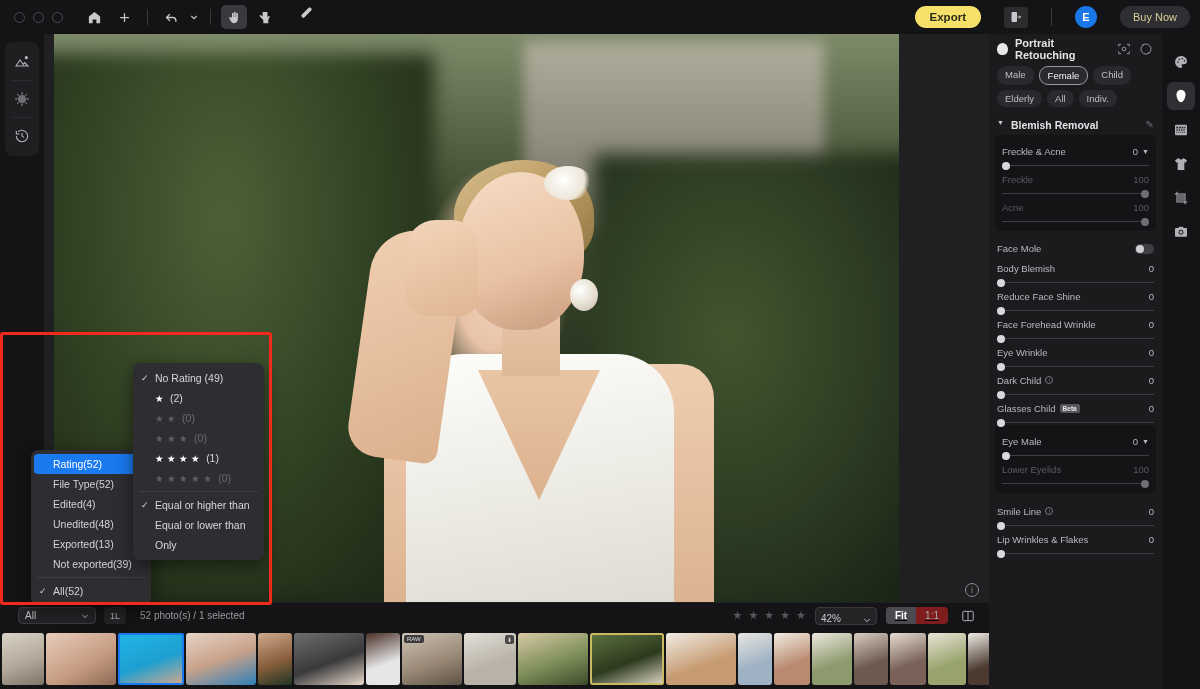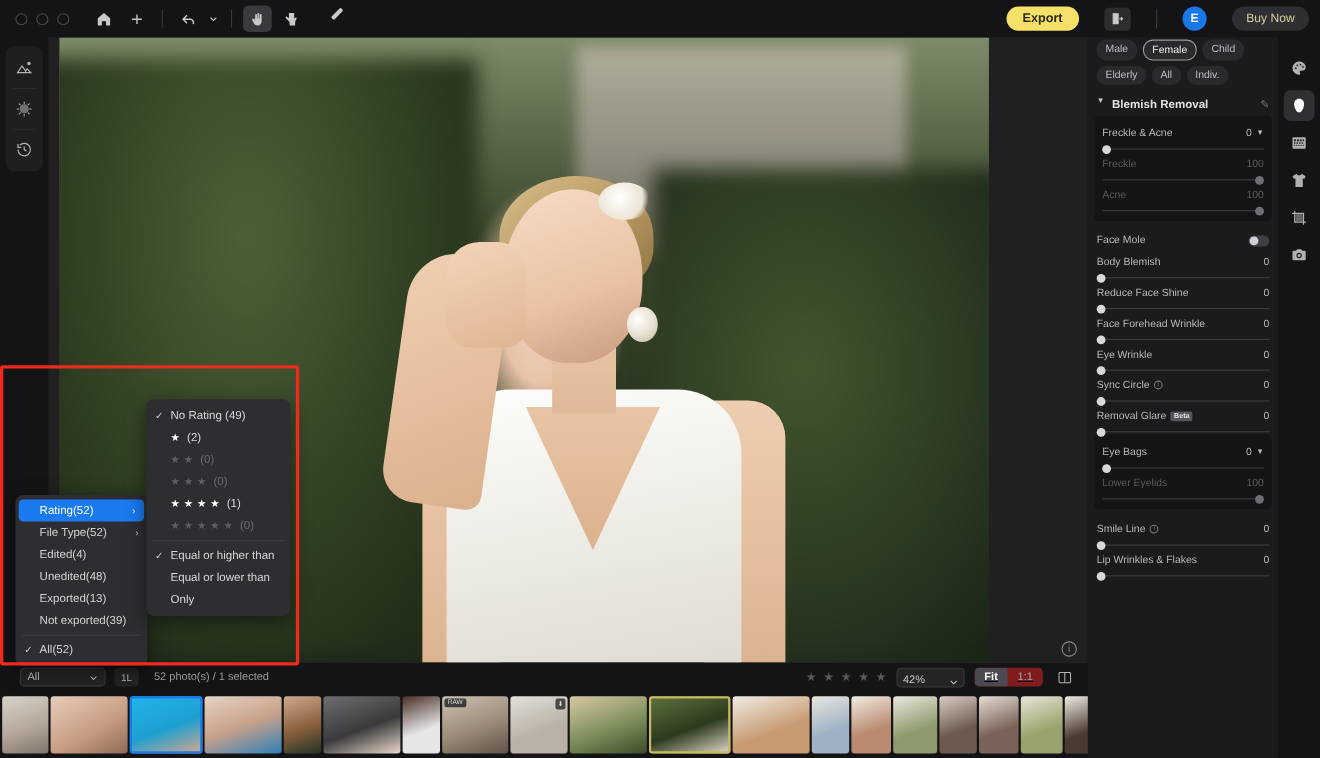--- a/index.html
+++ b/index.html
@@ -151,21 +151,21 @@
     border: 1px solid #8b8b90; border-radius: 50%; color: #8b8b90;
     font-size: 9px; display: flex; align-items: center; justify-content: center;
   }
 
   
   .red-box {
     position: absolute; left: 0; top: 332px; width: 272px; height: 273px;
     border: 3px solid #f02a1d; border-radius: 3px; pointer-events: none; z-index: 60;
   }
   .menu-primary {
-    position: absolute; left: 14px; top: 450px; width: 120px;
+    position: absolute; left: 31px; top: 450px; width: 120px;
     background: #2e2e32; border-radius: 7px; padding: 4px 0; z-index: 55;
     box-shadow: 0 5px 18px rgba(0,0,0,.5);
   }
   .menu-item {
     height: 20px; display: flex; align-items: center; font-size: 10.5px;
     color: #d3d3d6; padding: 0 8px 0 22px; cursor: pointer; position: relative;
   }
   .menu-item.sel { background: #1a7af0; color: #fff; border-radius: 4px; margin: 0 3px; padding-left: 19px; }
   .menu-item .chev { position: absolute; right: 8px; font-size: 9px; }
   .menu-item .tick { position: absolute; left: 8px; font-size: 9px; }
@@ -563,20 +563,36 @@
       <div class="thumb" style="width: 34px; background: linear-gradient(160deg, rgb(232, 230, 224), rgb(159, 178, 196) 60%);"></div>
       <div class="thumb" style="width: 36px; background: linear-gradient(160deg, rgb(242, 236, 226), rgb(185, 138, 112) 60%);"></div>
       <div class="thumb" style="width: 40px; background: linear-gradient(160deg, rgb(236, 232, 222), rgb(141, 154, 110) 60%);"></div>
       <div class="thumb" style="width: 34px; background: linear-gradient(160deg, rgb(217, 205, 194), rgb(109, 90, 78) 60%);"></div>
       <div class="thumb" style="width: 36px; background: linear-gradient(160deg, rgb(229, 221, 210), rgb(122, 98, 88) 60%);"></div>
       <div class="thumb" style="width: 38px; background: linear-gradient(160deg, rgb(234, 228, 216), rgb(152, 164, 108) 60%);"></div>
       <div class="thumb" style="width: 40px; background: linear-gradient(160deg, rgb(240, 236, 230), rgb(74, 58, 48) 60%);"></div>
     </div>
 
   <div class="right-panel">
+    <div class="panel-head">
+      <div class="blob"></div>
+      <div class="ttl">Portrait Retouching</div>
+      <div class="ph-icon">
+        <svg width="14" height="14" viewBox="0 0 24 24" fill="none" stroke="currentColor" stroke-width="1.6">
+            <path d="M3 8V4h4M21 8V4h-4M3 16v4h4M21 16v4h-4"></path>
+            <circle cx="12" cy="12" r="3.2"></circle>
+          </svg>
+      </div>
+      <div class="ph-icon">
+        <svg width="14" height="14" viewBox="0 0 24 24" fill="none" stroke="currentColor" stroke-width="1.6">
+            <path d="M7 4v3M17 20v-3"></path>
+            <path d="M7 5a8 8 0 0 1 10 14M17 19A8 8 0 0 1 7 5"></path>
+          </svg>
+      </div>
+    </div>
 
     <div class="chips">
         <div class="chip">Male</div>
         <div class="chip on">Female</div>
         <div class="chip">Child</div>
         <div class="chip">Elderly</div>
         <div class="chip">All</div>
         <div class="chip">Indiv.</div>
       </div>
 
@@ -683,50 +699,50 @@
               <span>0</span>
             </div>
           </div>
           <div class="track">
             <div class="knob" style="left: calc(0% + 0px);"></div>
           </div>
         </div>
         <div class="slider-row">
           <div class="sl-top">
             <div class="sl-name">
-              <span>Sync Circle</span>
+              <span>Dark Child</span>
               <span class="info-i">i</span>
             </div>
             <div class="sl-val">
               <span>0</span>
             </div>
           </div>
           <div class="track">
             <div class="knob" style="left: calc(0% + 0px);"></div>
           </div>
         </div>
         <div class="slider-row">
           <div class="sl-top">
             <div class="sl-name">
-              <span>Removal Glare</span>
+              <span>Glasses Child</span>
               <span class="beta">Beta</span>
             </div>
             <div class="sl-val">
               <span>0</span>
             </div>
           </div>
           <div class="track">
             <div class="knob" style="left: calc(0% + 0px);"></div>
           </div>
         </div>
         <div class="group-box">
           <div class="slider-row in-group">
             <div class="sl-top">
               <div class="sl-name">
-                <span>Eye Bags</span>
+                <span>Eye Male</span>
               </div>
               <div class="sl-val">
                 <span>0</span>
                 <span style="font-size: 7px;">▼</span>
               </div>
             </div>
             <div class="track">
               <div class="knob" style="left: calc(0% + 0px);"></div>
             </div>
           </div>

